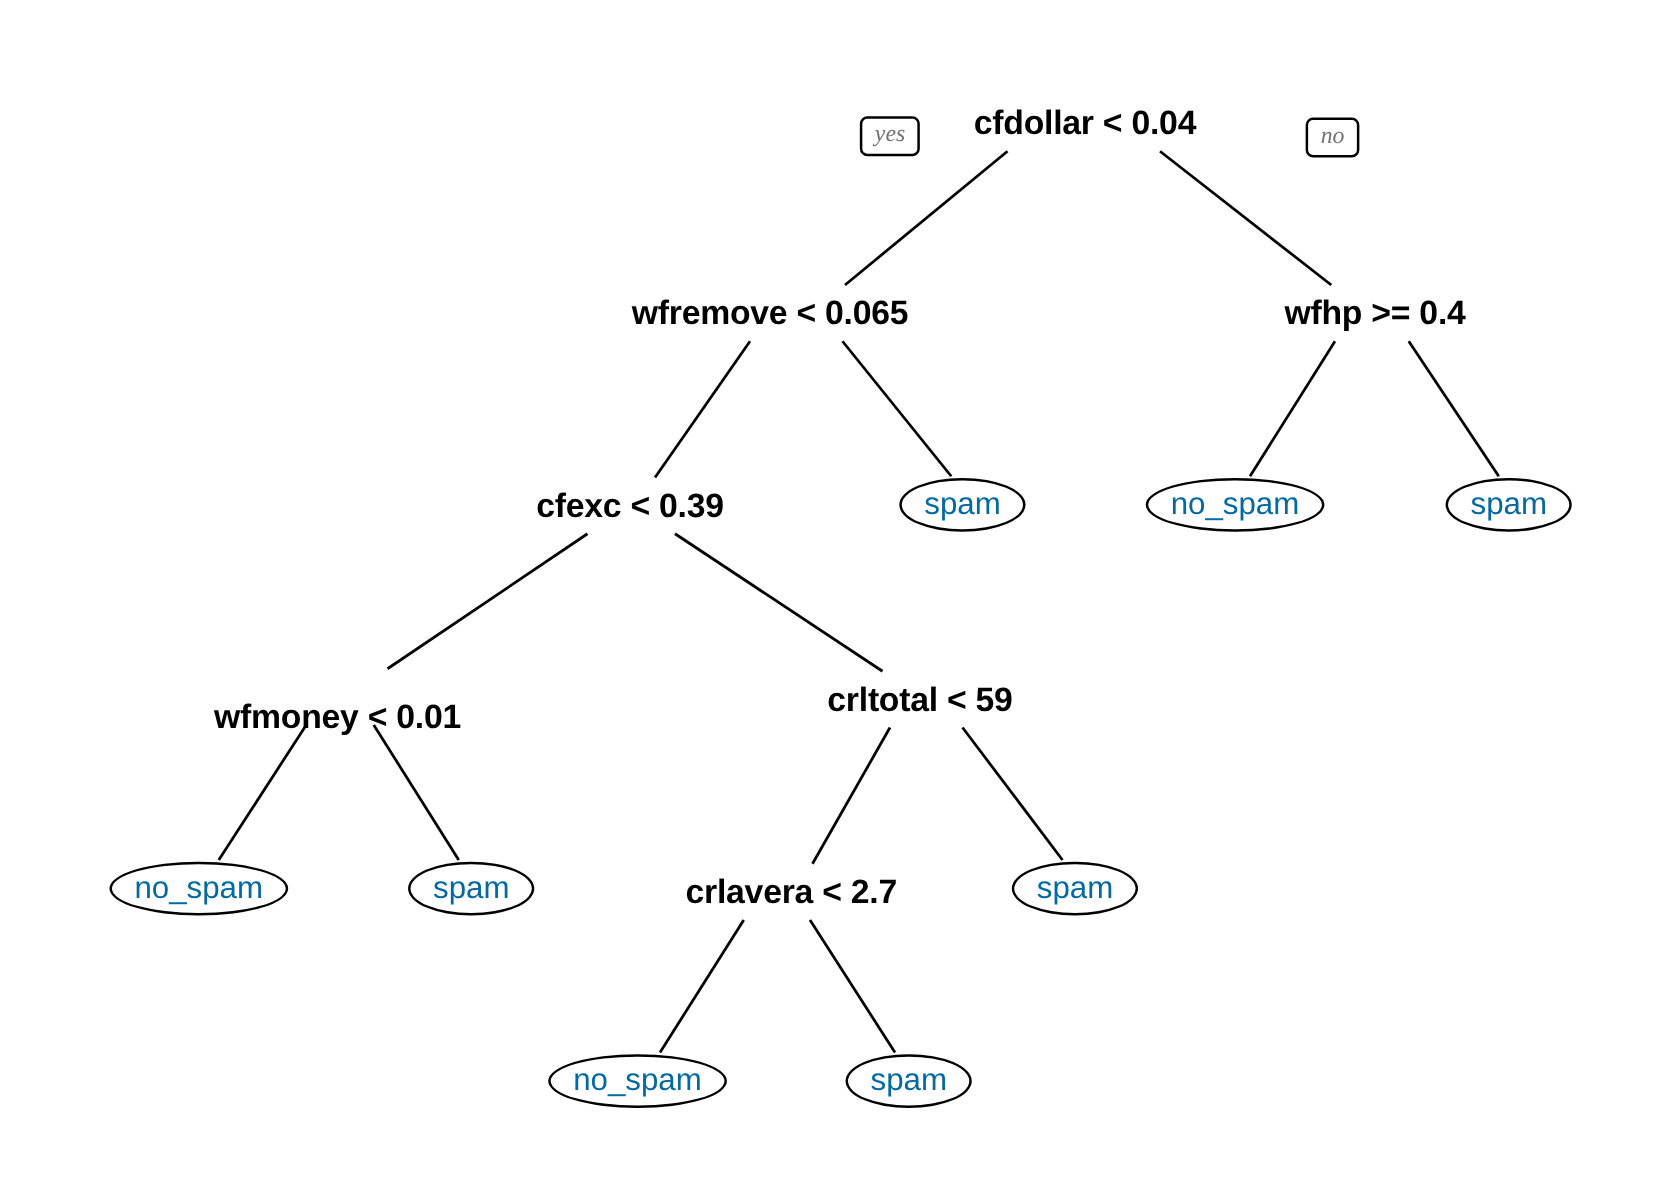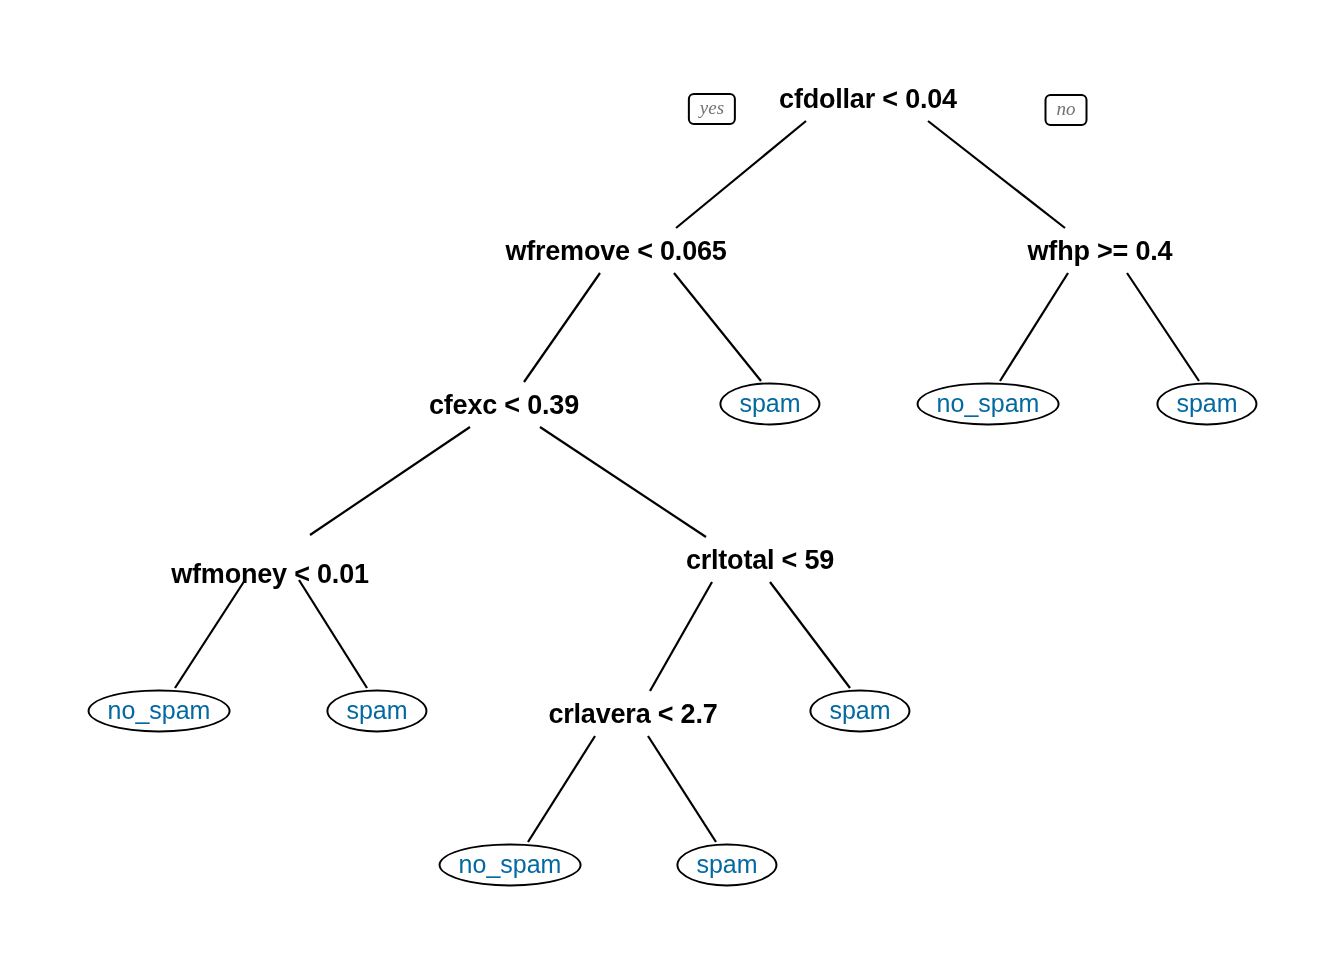--- a/index.html
+++ b/index.html
@@ -84,21 +84,21 @@
 
   <div id="nodes-layer">
       <div class="node split-node" style="left: 868px; top: 99px;">cfdollar &lt; 0.04</div>
       <div class="node split-node" style="left: 616px; top: 251px;">wfremove &lt; 0.065</div>
       <div class="node split-node" style="left: 1100px; top: 251px;">wfhp &gt;= 0.4</div>
       <div class="node split-node" style="left: 504px; top: 405px;">cfexc &lt; 0.39</div>
       <div class="node leaf-node" style="left: 770px; top: 404px;">spam</div>
       <div class="node leaf-node" style="left: 988px; top: 404px;">no_spam</div>
       <div class="node leaf-node" style="left: 1207px; top: 404px;">spam</div>
       <div class="node split-node" style="left: 270px; top: 574px;">wfmoney &lt; 0.01</div>
-      <div class="node split-node" style="left: 760px; top: 560px;">crltotal &lt; 59</div>
+      <div class="node split-node" style="left: 736px; top: 560px;">crltotal &lt; 59</div>
       <div class="node leaf-node" style="left: 159px; top: 711px;">no_spam</div>
       <div class="node leaf-node" style="left: 377px; top: 711px;">spam</div>
       <div class="node split-node" style="left: 621px; top: 714px; margin-left: 12px;">crlavera &lt; 2.7</div>
       <div class="node leaf-node" style="left: 860px; top: 711px;">spam</div>
       <div class="node leaf-node" style="left: 510px; top: 865px;">no_spam</div>
       <div class="node leaf-node" style="left: 727px; top: 865px;">spam</div>
     </div>
 
   <div class="yesno-box" id="yes-box" style="left: 712px; top: 109px;">yes</div>
   <div class="yesno-box" id="no-box" style="left: 1018px; top: 110px; margin-left: 48px;">no</div>

